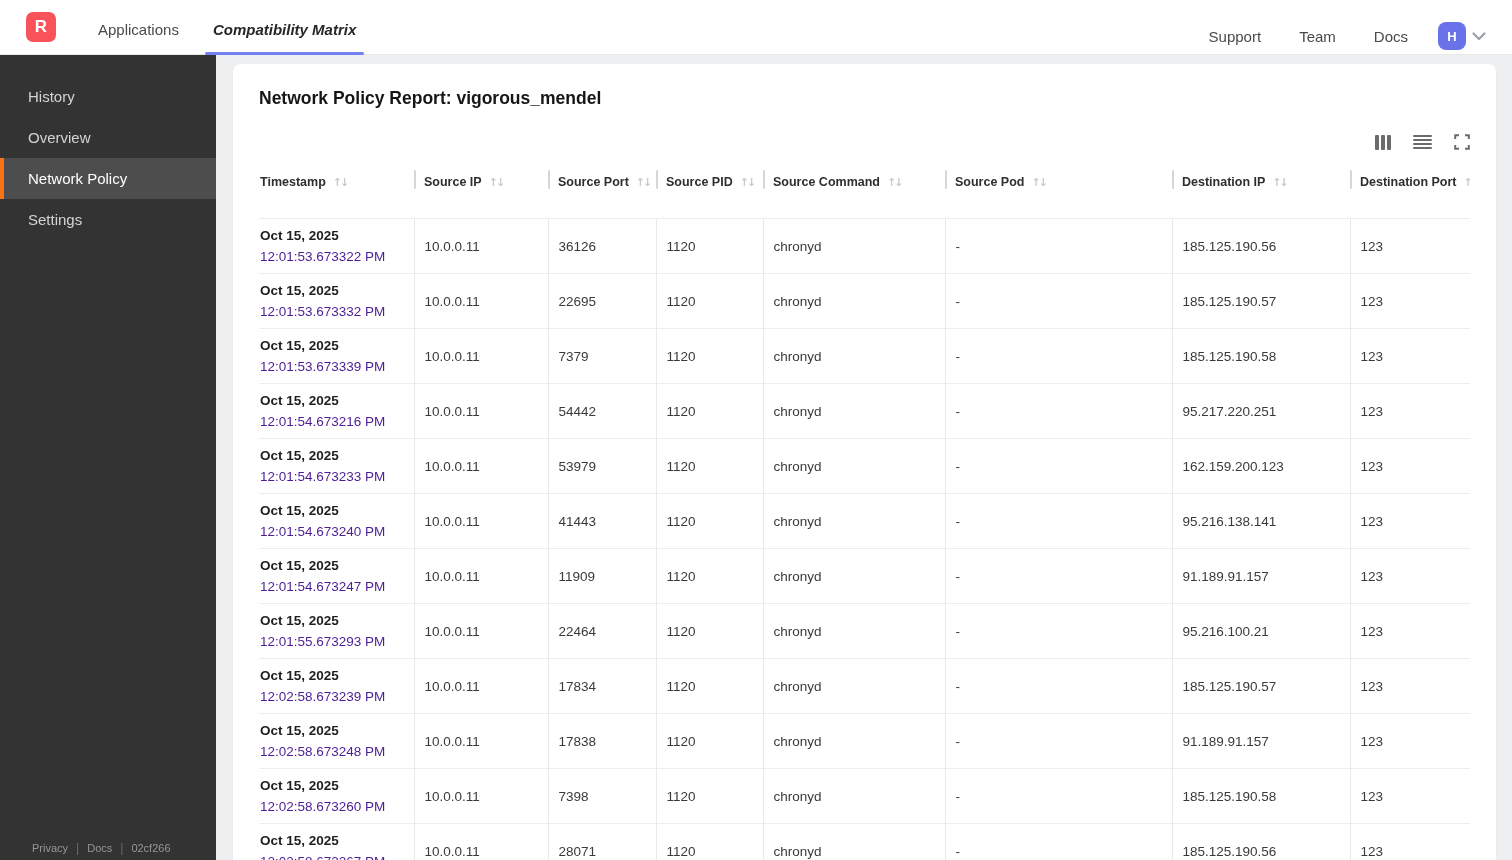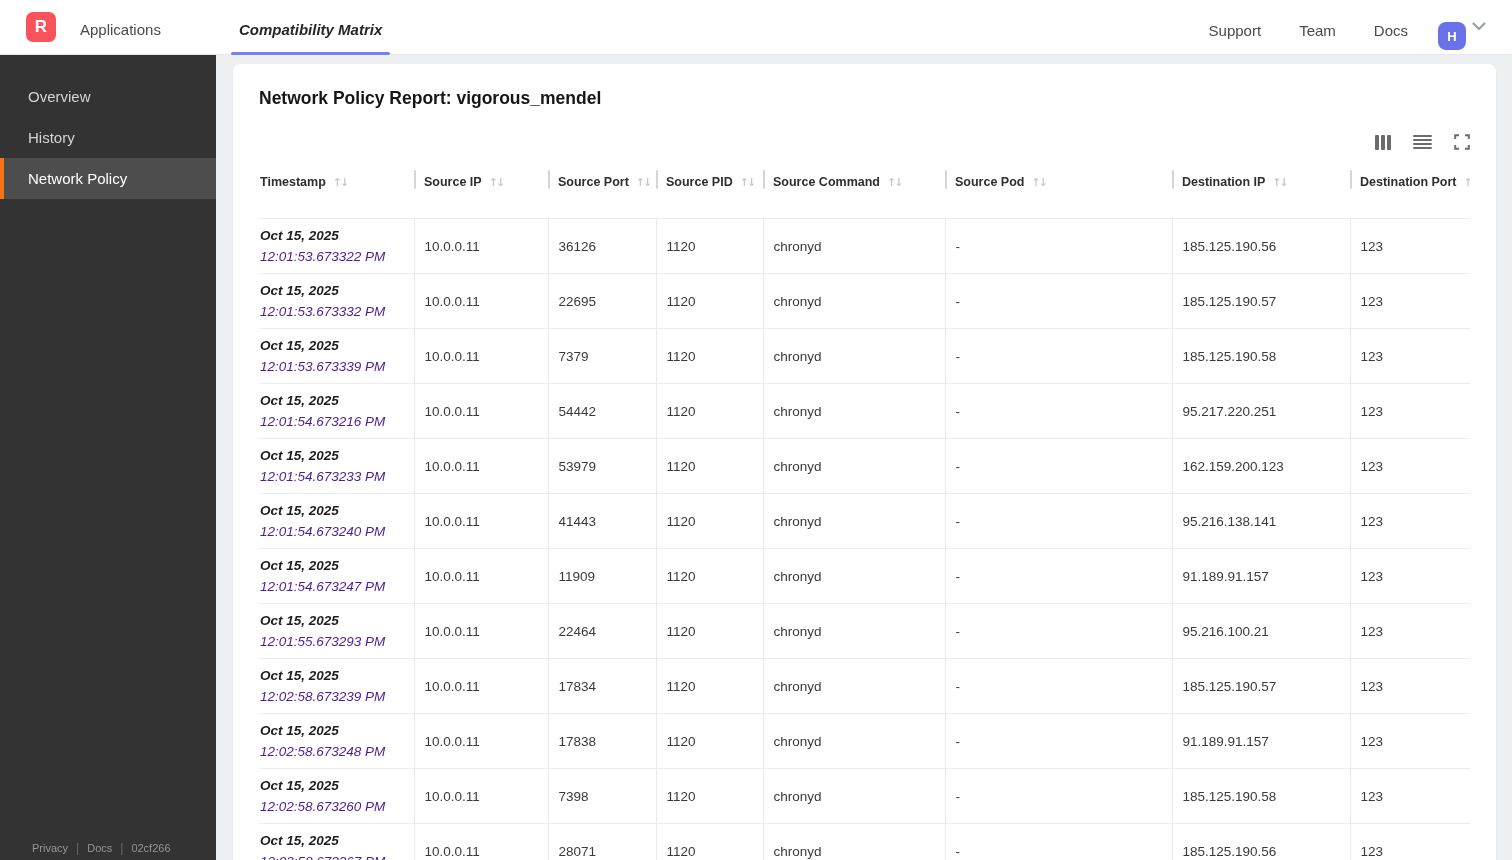--- a/index.html
+++ b/index.html
@@ -15,32 +15,32 @@
     position: absolute; top: 0; left: 0; right: 0; height: 54px;
     background: #ffffff; display: flex; align-items: center;
     padding: 0 26px; z-index: 20; box-shadow: 0 1px 0 #e9e9e9;
   }
   .logo {
     width: 30px; height: 30px; border-radius: 7px; background: #f8535b;
     color: #fff; font-weight: bold; font-size: 17px;
     display: flex; align-items: center; justify-content: center;
     cursor: pointer; flex: 0 0 auto;
   }
-  .nav-tabs { display: flex; height: 50px; margin-left: 16px; gap: 44px; }
+  .nav-tabs { display: flex; height: 50px; margin-left: 34px; }
   .nav-tab {
     height: 54px; display: flex; align-items: center; padding: 0 8px;
     margin-right: 18px; font-size: 15px; color: #4a4a4a;
     cursor: pointer; position: relative; white-space: nowrap;
   }
   .nav-tab.active { color: #272727; font-weight: bold; font-style: italic; }
   .nav-tab.active::after {
     content: ""; position: absolute; left: 0; right: 0; bottom: 1px;
     height: 3px; background: #7382f2; border-radius: 2px;
   }
-  .nav-right { margin-left: auto; display: flex; align-items: flex-start; margin-top: 18px; }
+  .nav-right { margin-left: auto; display: flex; align-items: center; margin-top: 18px; }
   .nav-link { font-size: 15px; color: #4a4a4a; margin-left: 38px; cursor: pointer; white-space: nowrap; }
   .avatar {
     width: 28px; height: 28px; border-radius: 8px; background: #6a72ea;
     color: #fff; font-size: 13px; font-weight: bold;
     display: flex; align-items: center; justify-content: center;
     margin-left: 30px; cursor: pointer;
   }
   .chevron { margin-left: 6px; cursor: pointer; display: flex; align-items: center; color: #9aa0a6; }
 
   
@@ -90,21 +90,21 @@
     content: ""; position: absolute; left: 0; top: 1px; width: 2px; height: 19px;
     background: #d6d6d6; border-radius: 1px;
   }
   .sort-icon { font-size: 11px; color: #c9c9c9; margin-left: 7px; letter-spacing: -2px; font-family: "DejaVu Sans", sans-serif; }
   td {
     font-size: 13.5px; color: #3a3a3a; padding: 6px 10px;
     border-top: 1px solid #ededed; height: 54px; vertical-align: middle;
     white-space: nowrap; overflow: hidden;
   }
   td:not(.first) { border-left: 1px solid #e9e9e9; }
-  td.first { padding-left: 1px; font-style: italic; }
+  td.first { padding-left: 1px; }
   .ts-date { font-weight: bold; color: #1e1e1e; line-height: 21px; }
   .ts-time { color: #4c1d95; line-height: 21px; }
 </style>
 </head>
 <body>
 
 <div class="navbar">
   <div class="logo">
     <span>R</span>
   </div>
@@ -121,23 +121,24 @@
     </div>
     <span class="chevron">
       <svg width="14" height="9" viewBox="0 0 14 9">
           <polyline points="1.5,1.5 7,7 12.5,1.5" fill="none" stroke="currentColor" stroke-width="2.2" stroke-linecap="round" stroke-linejoin="round"></polyline>
         </svg>
     </span>
   </div>
 </div>
 
 <div class="sidebar">
+  <div class="side-item">History</div>
   <div class="side-item">Overview</div>
-  <div class="side-item">History</div>
   <div class="side-item active">Network Policy</div>
+  <div class="side-item">Settings</div>
   <div class="side-footer">
     <span class="flink">Privacy</span>
     <span class="sep">|</span>
     <span class="flink">Docs</span>
     <span class="sep">|</span>
     <span>02cf266</span>
   </div>
 </div>
 
 <div class="card">

